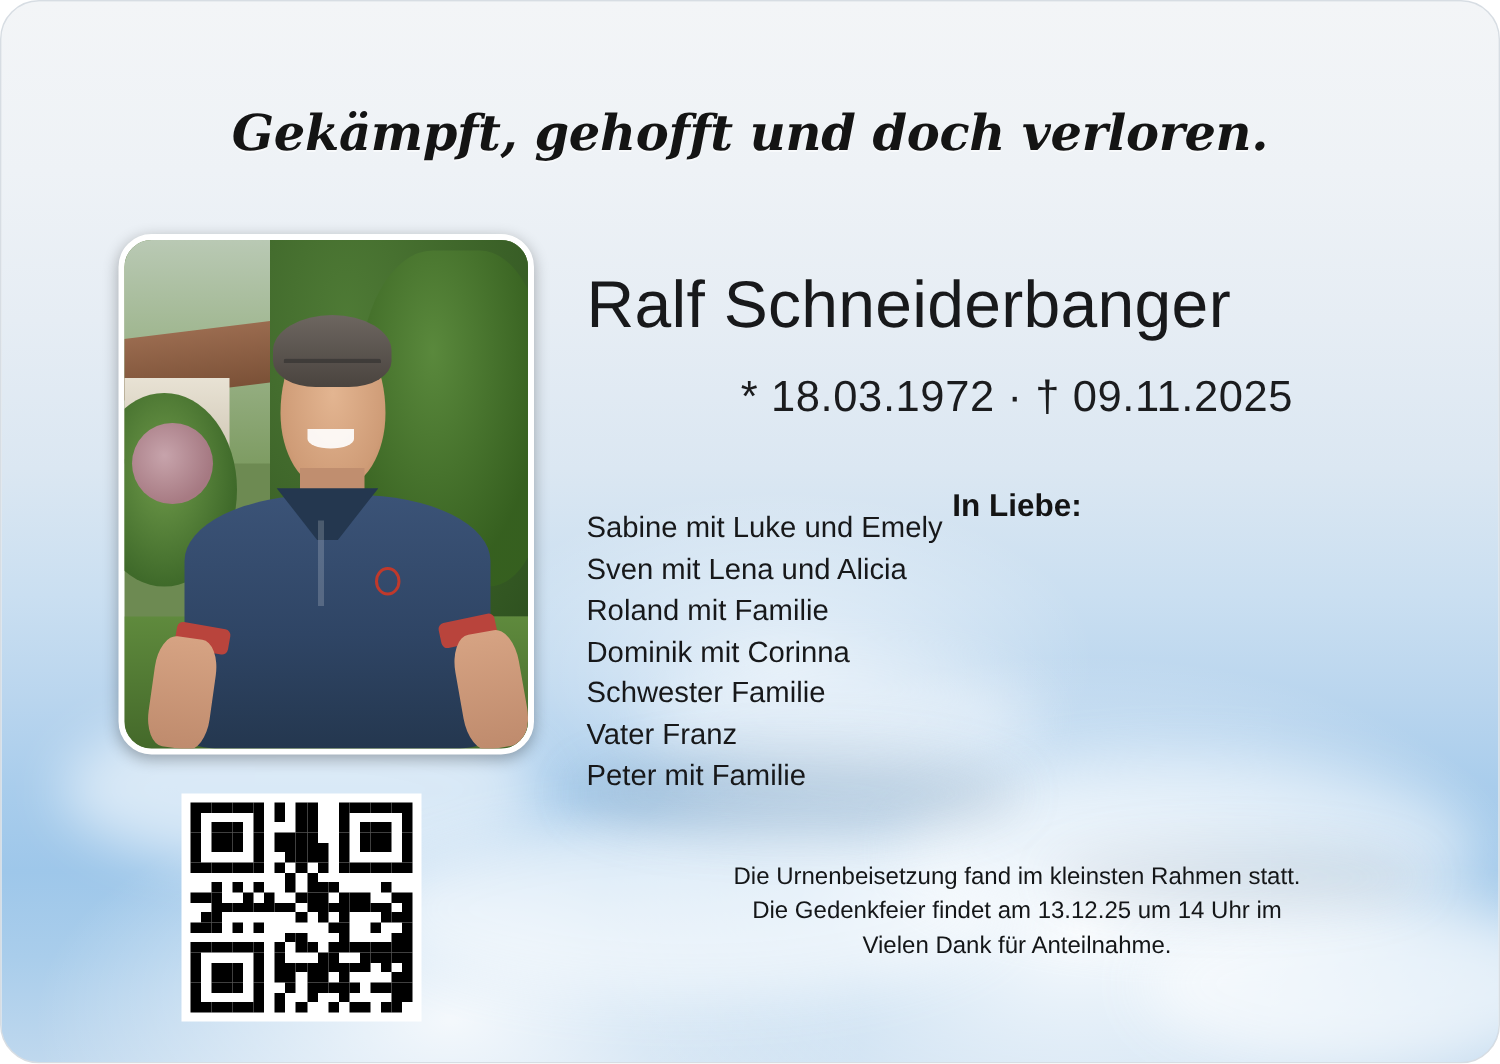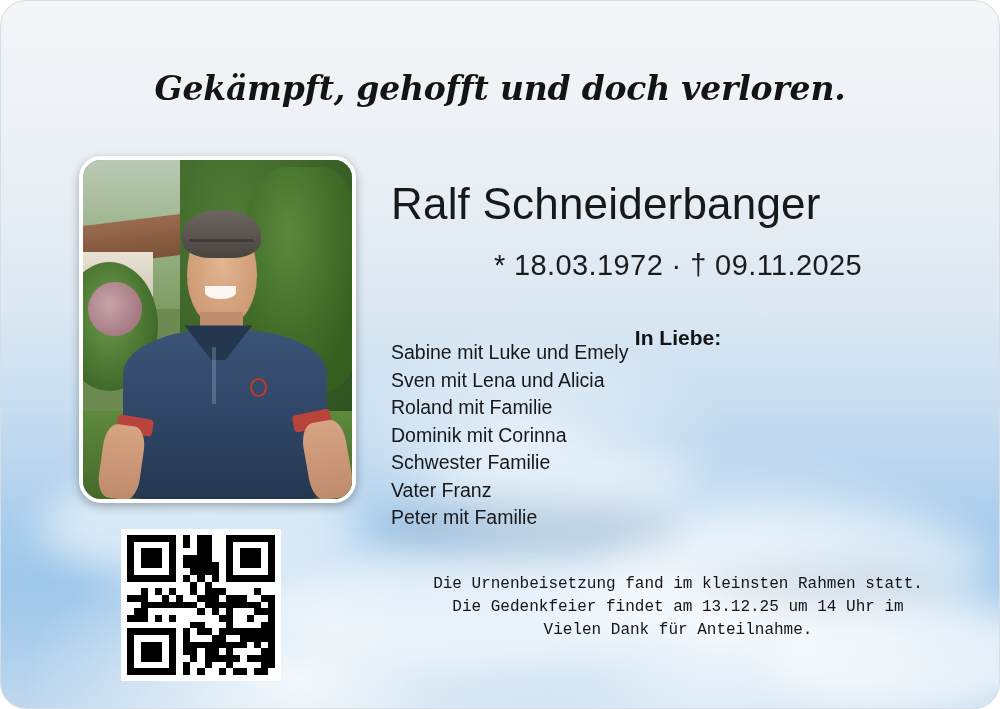--- a/index.html
+++ b/index.html
@@ -263,21 +263,21 @@
     line-height: 27.5px;
   }
   .mourners div { white-space: nowrap; }
 
   .footer {
     position: absolute;
     left: 390px;
     right: 34px;
     top: 572px;
     text-align: center;
-    font-family: Liberation Mono, monospace;
+    font-family: Liberation Sans, sans-serif;
     font-size: 16px;
     color: #141618;
     line-height: 23px;
   }
   .footer div { white-space: nowrap; }
 </style>
 </head>
 <body>
 
 <div class="card">

